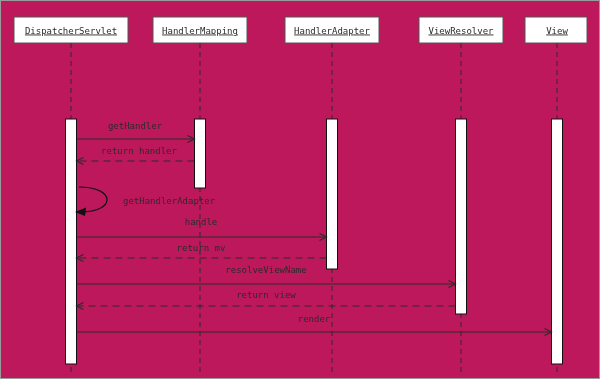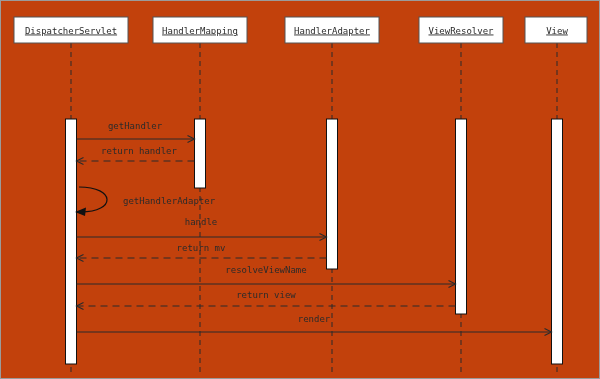--- a/index.html
+++ b/index.html
@@ -7,21 +7,21 @@
     padding: 0;
     background: #ffffff;
   }
   body {
     font-family: "DejaVu Sans Mono", monospace;
   }
   #canvas {
     position: relative;
     width: 600px;
     height: 379px;
-    background: #c2410c;
+    background: #be185d;
     border: 1px solid #9b9b9b;
     box-sizing: border-box;
     overflow: hidden;
   }
   #diagram-svg {
     position: absolute;
     left: 0;
     top: 0;
     width: 600px;
     height: 379px;

